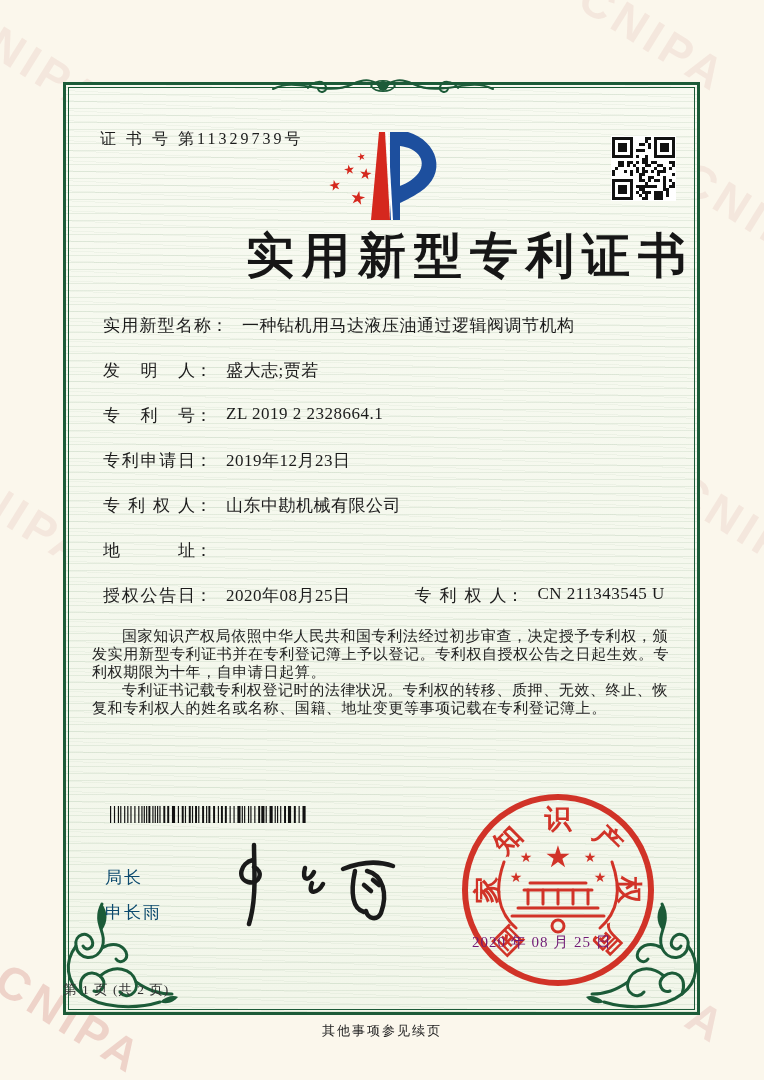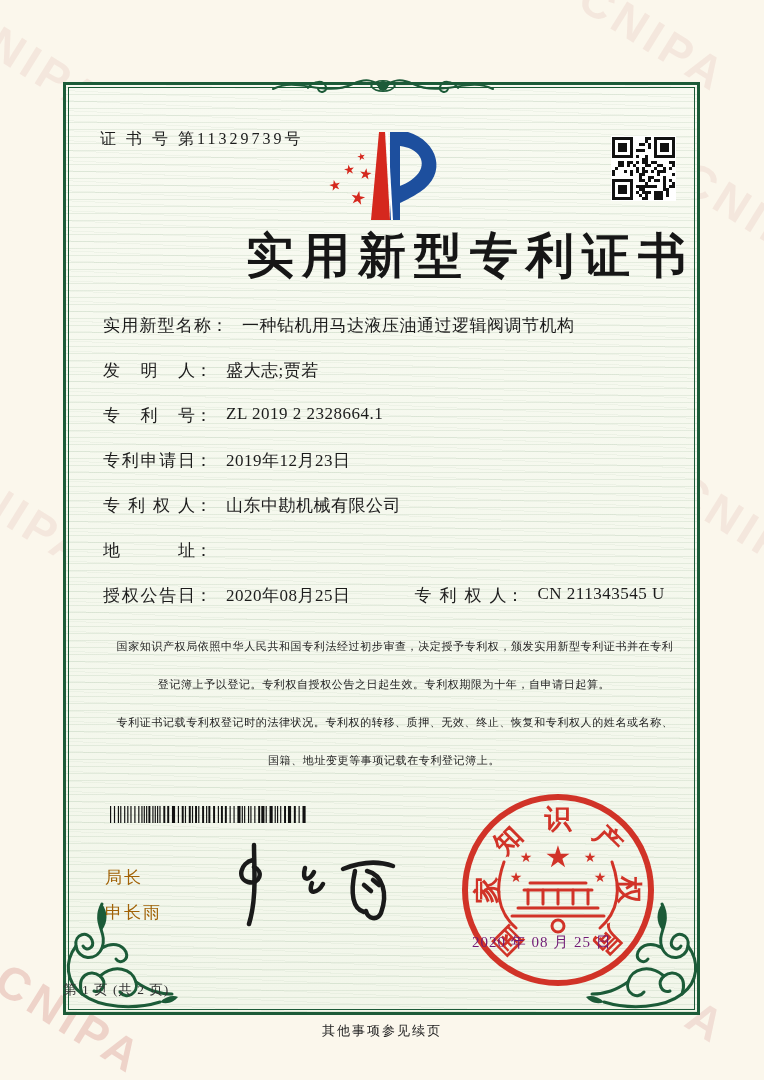--- a/index.html
+++ b/index.html
@@ -60,32 +60,31 @@
   .field-label{
     display:inline-block;min-width:92px;text-align:justify;text-align-last:justify;
   }
   .field-colon{display:inline-block;}
   .field-value{display:inline-block;margin-left:14px;letter-spacing:0.5px;}
   .field-pair2{margin-left:64px;}
 
   
   .law-text{
     position:absolute;left:92px;top:627px;width:584px;
-    font-size:11px;line-height:38px;letter-spacing:0.6px;
+    font-size:15px;line-height:18px;letter-spacing:0.6px;
     color:#222;
-    text-align:center;
   }
   .law-text p{margin:0;text-indent:2em;}
 
   
   .barcode{position:absolute;left:110px;top:806px;width:196px;height:17px;}
   .officer{
     position:absolute;left:105px;top:866px;
     font-family:"Liberation Sans","DejaVu Sans",sans-serif;
-    font-size:17px;letter-spacing:2px;color:#a16207;
+    font-size:17px;letter-spacing:2px;color:#0c4a6e;
   }
   .officer div{margin-bottom:12px;}
   .signature{position:absolute;left:213px;top:840px;width:200px;height:92px;}
 
   .seal{position:absolute;left:458px;top:790px;width:200px;height:200px;}
   .seal-date{
     position:absolute;left:472px;top:933px;width:180px;
     color:#701a75;font-size:15px;letter-spacing:1px;white-space:nowrap;
   }
 

